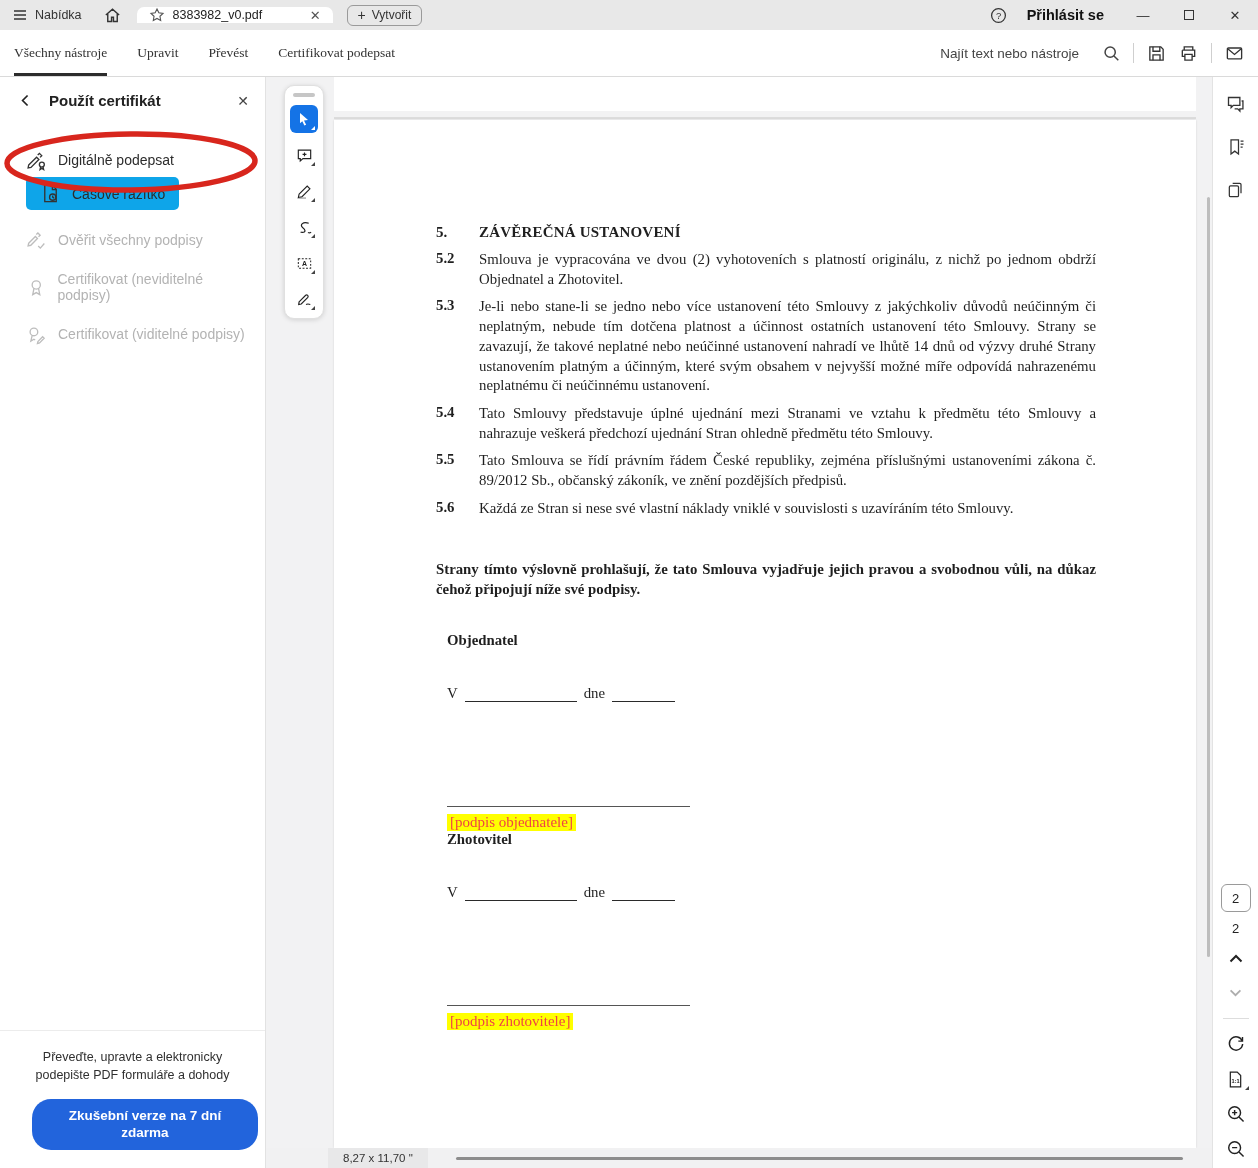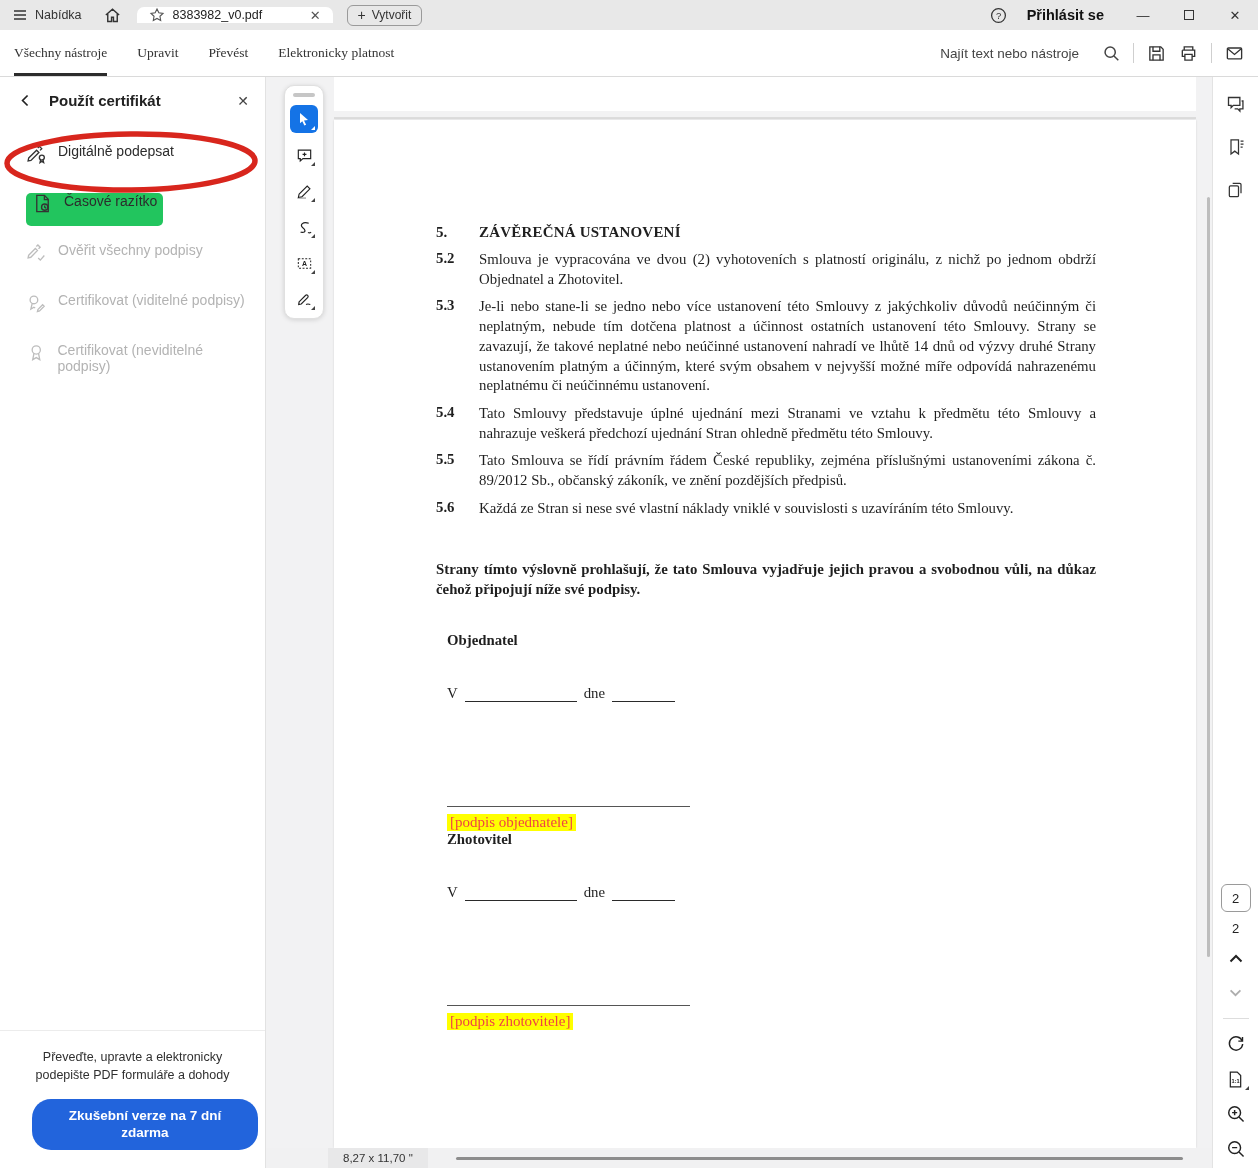--- a/index.html
+++ b/index.html
@@ -35,23 +35,23 @@
 
   
   .main { display:flex; height:1091px; }
 
   
   .left-panel { width:266px; background:#fff; border-right:1px solid #e2e2e2; display:flex; flex-direction:column; }
   .panel-header { display:flex; align-items:center; padding:15px 16px 10px 18px; gap:16px; }
   .panel-title { font-size:15px; font-weight:bold; color:#222; flex:1; }
   .panel-close { color:#444; font-size:14px; }
   .panel-items { position:relative; padding-top:24px; }
-  .p-item { display:flex; gap:11px; margin:0 10px 16px 26px; min-height:34px; font-size:14px; color:#2c2c2c; }
+  .p-item { display:flex; align-items:center; gap:11px; margin:0 10px 0 26px; min-height:34px; font-size:14px; color:#2c2c2c; }
   .p-item + .p-item { margin-top:10px; }
-  .p-item.pill { background:#22c55e; border-radius:5px; padding:0 6px; margin-left:26px; width:fit-content; min-height:33px; }
+  .p-item.pill { background:#0ea5e9; border-radius:5px; padding:0 14px; margin-left:26px; width:fit-content; min-height:33px; }
   .p-item.disabled { color:#b3b3b3; margin-top:13px; }
   .red-ellipse { position:absolute; left:2px; top:-14px; pointer-events:none; }
   .item-wrap { position:relative; }
   .panel-footer { margin-top:auto; border-top:1px solid #ececec; padding:17px 32px 18px; text-align:center; }
   .promo { font-size:12.5px; color:#2f2f2f; line-height:1.45; max-width:232px; margin:0 auto; }
   .trial-btn { display:block; margin:15px auto 0; width:226px; background:#2264dc; color:#fff; border:none;
                border-radius:19px; padding:8px 16px; font-size:13.5px; font-weight:bold; line-height:1.3;
                font-family:"Liberation Sans", sans-serif; }
 
   
@@ -150,21 +150,21 @@
       </div>
     <div class="winbtn">✕</div>
   </div>
 </div>
 
 <div class="toolbar">
   <div class="tool-tabs">
     <div class="tool-tab active">Všechny nástroje</div>
     <div class="tool-tab">Upravit</div>
     <div class="tool-tab">Převést</div>
-    <div class="tool-tab">Elektronicky platnost</div>
+    <div class="tool-tab">Certifikovat podepsat</div>
   </div>
   <div class="toolbar-right">
     <div class="find-box">
       <span>Najít text nebo nástroje</span>
       <svg width="17" height="17" viewBox="0 0 18 18" fill="none" stroke="#444" stroke-width="1.6">
           <circle cx="7.6" cy="7.6" r="5.4"></circle>
           <path d="M11.6 11.6l4.6 4.6"></path>
         </svg>
     </div>
     <div class="vdiv"></div>
@@ -230,33 +230,33 @@
         <svg width="21" height="21" viewBox="0 0 22 22" fill="none" stroke="#bdbdbd" stroke-width="1.4">
             <path d="M2.8 13.8l7-7 2.2 2.2-7 7-2.8.6z"></path>
             <path d="M10.8 4.8l1.7-1.7 2.3 2.3-1.7 1.7"></path>
             <path d="M12.8 16.8l2.2 2.2 4.2-4.8"></path>
           </svg>
         <span>Ověřit všechny podpisy</span>
       </div>
 
       <div class="p-item disabled">
         <svg width="21" height="21" viewBox="0 0 22 22" fill="none" stroke="#bdbdbd" stroke-width="1.4">
+            <circle cx="11" cy="8.3" r="4.4"></circle>
+            <path d="M8.6 11.8l-1.4 6.9 3.8-2.2 3.8 2.2-1.4-6.9"></path>
+          </svg>
+        <span>Certifikovat (neviditelné podpisy)</span>
+      </div>
+
+      <div class="p-item disabled">
+        <svg width="21" height="21" viewBox="0 0 22 22" fill="none" stroke="#bdbdbd" stroke-width="1.4">
             <circle cx="8.3" cy="8.3" r="4"></circle>
             <path d="M6.5 11.9l-1.4 6 3.2-1.9 1.3.8"></path>
             <path d="M12.6 18.2l4.8-4.8 1.6 1.6-4.8 4.8-2.2.6z"></path>
           </svg>
         <span>Certifikovat (viditelné podpisy)</span>
-      </div>
-
-      <div class="p-item disabled">
-        <svg width="21" height="21" viewBox="0 0 22 22" fill="none" stroke="#bdbdbd" stroke-width="1.4">
-            <circle cx="11" cy="8.3" r="4.4"></circle>
-            <path d="M8.6 11.8l-1.4 6.9 3.8-2.2 3.8 2.2-1.4-6.9"></path>
-          </svg>
-        <span>Certifikovat (neviditelné podpisy)</span>
       </div>
     </div>
 
     <div class="panel-footer">
       <div class="promo">Převeďte, upravte a elektronicky podepište PDF formuláře a dohody</div>
       <button class="trial-btn">Zkušební verze na 7 dní zdarma</button>
     </div>
   </div>
 
   <div class="viewer">

